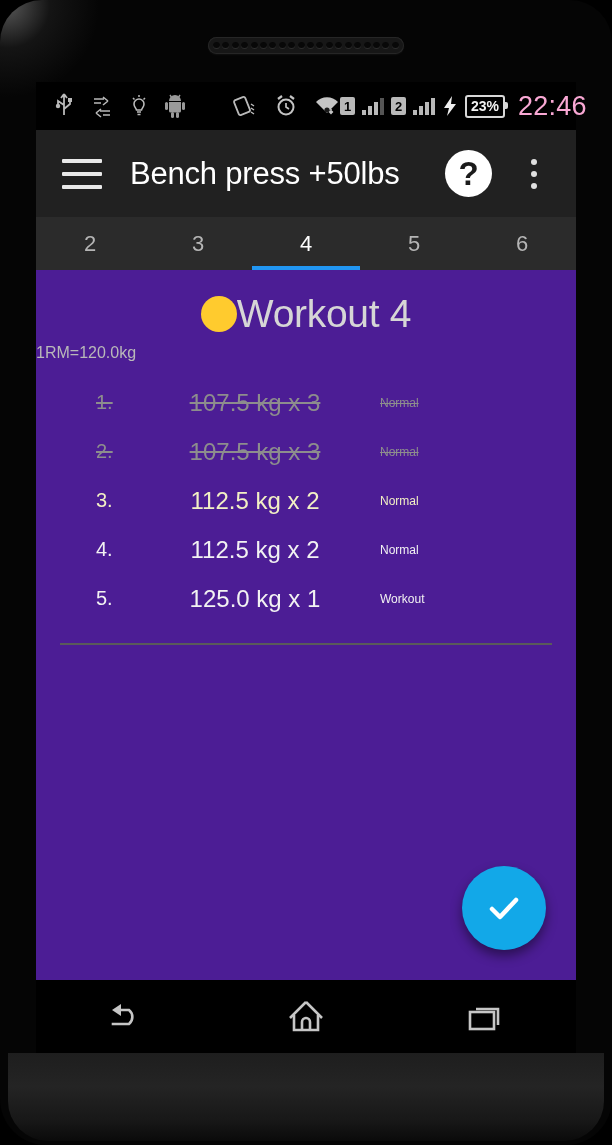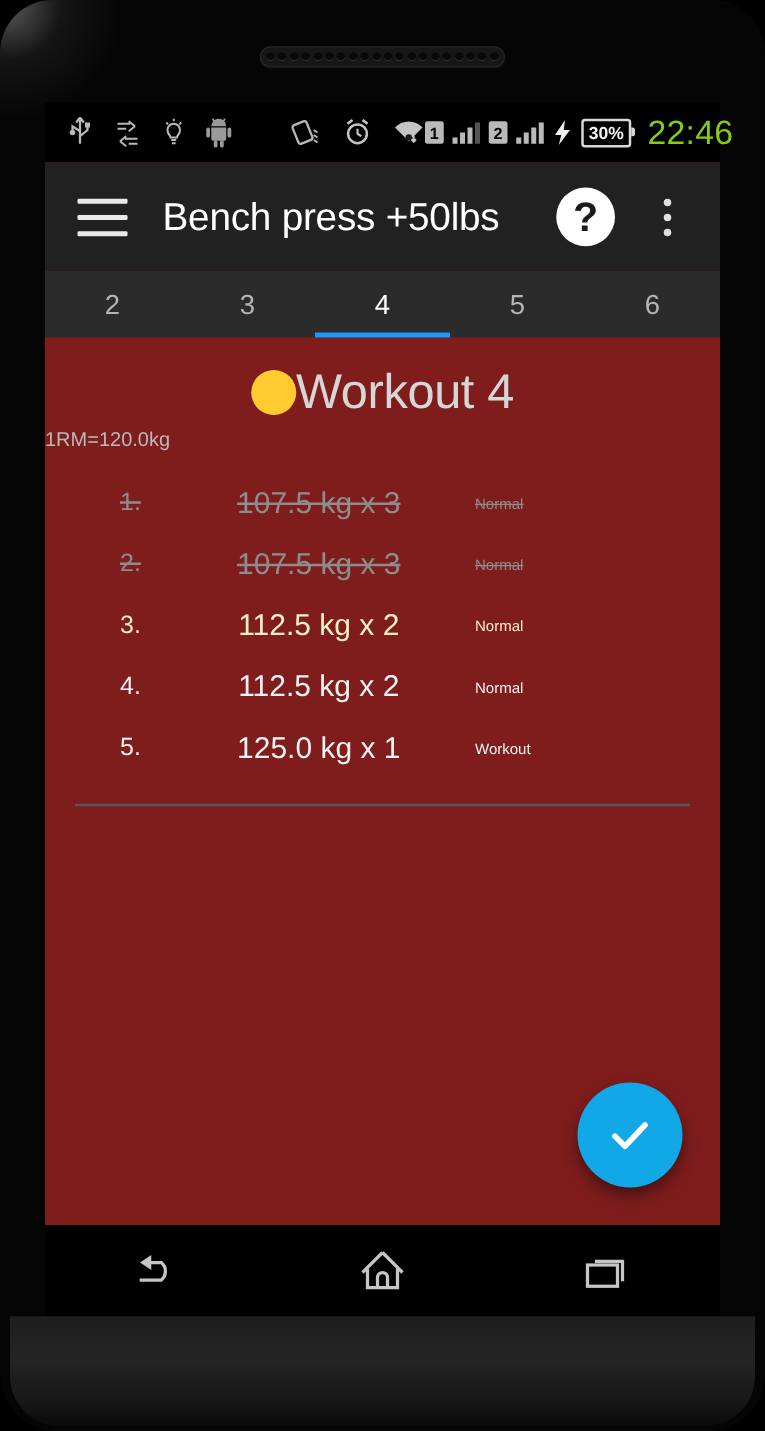--- a/index.html
+++ b/index.html
@@ -78,21 +78,21 @@
     background: #000000;
     display: flex;
     align-items: center;
     color: #c8c8c8;
   }
   .sb-left { display: flex; align-items: center; gap: 16px; padding-left: 18px; }
   .sb-right { display: flex; align-items: center; gap: 7px; margin-left: auto; padding-right: 14px; }
   .sb-ico { display: block; }
   #status-clock {
     font-size: 27px;
-    color: #84cc16;
+    color: #f9a8d4;
     letter-spacing: 0.2px;
     margin-left: 6px;
     font-weight: 400;
   }
   .sim-badge {
     width: 15px; height: 18px;
     background: #b9b9b9;
     border-radius: 2px;
     color: #000;
     font-size: 13px;
@@ -126,21 +126,21 @@
     border-radius: 0 2px 2px 0;
   }
 
   
   #app-screen {
     position: absolute;
     left: 36px;
     top: 130px;
     width: 540px;
     height: 850px;
-    background: #7f1d1d;
+    background: #4c1d95;
     overflow: hidden;
   }
 
   
   #app-bar {
     position: relative;
     height: 87px;
     background: #212121;
     display: flex;
     align-items: center;
@@ -394,21 +394,21 @@
       <div class="sig-bars">
         <span class="b1"></span>
           <span class="b2"></span>
           <span class="b3"></span>
           <span class="b4"></span>
       </div>
       <svg width="16" height="22" viewBox="0 0 16 22">
         <path d="M10 1 L2 13 h5 l-2 8 L14 9 h-5 z" fill="#efefef"></path>
       </svg>
       <div id="battery-pill">
-        <span>30%</span>
+        <span>23%</span>
       </div>
       <div id="status-clock">22:46</div>
     </div>
   </div>
 
   <div id="app-screen">
 
     <div id="app-bar">
       <div id="hamburger-button">
         <span></span>

